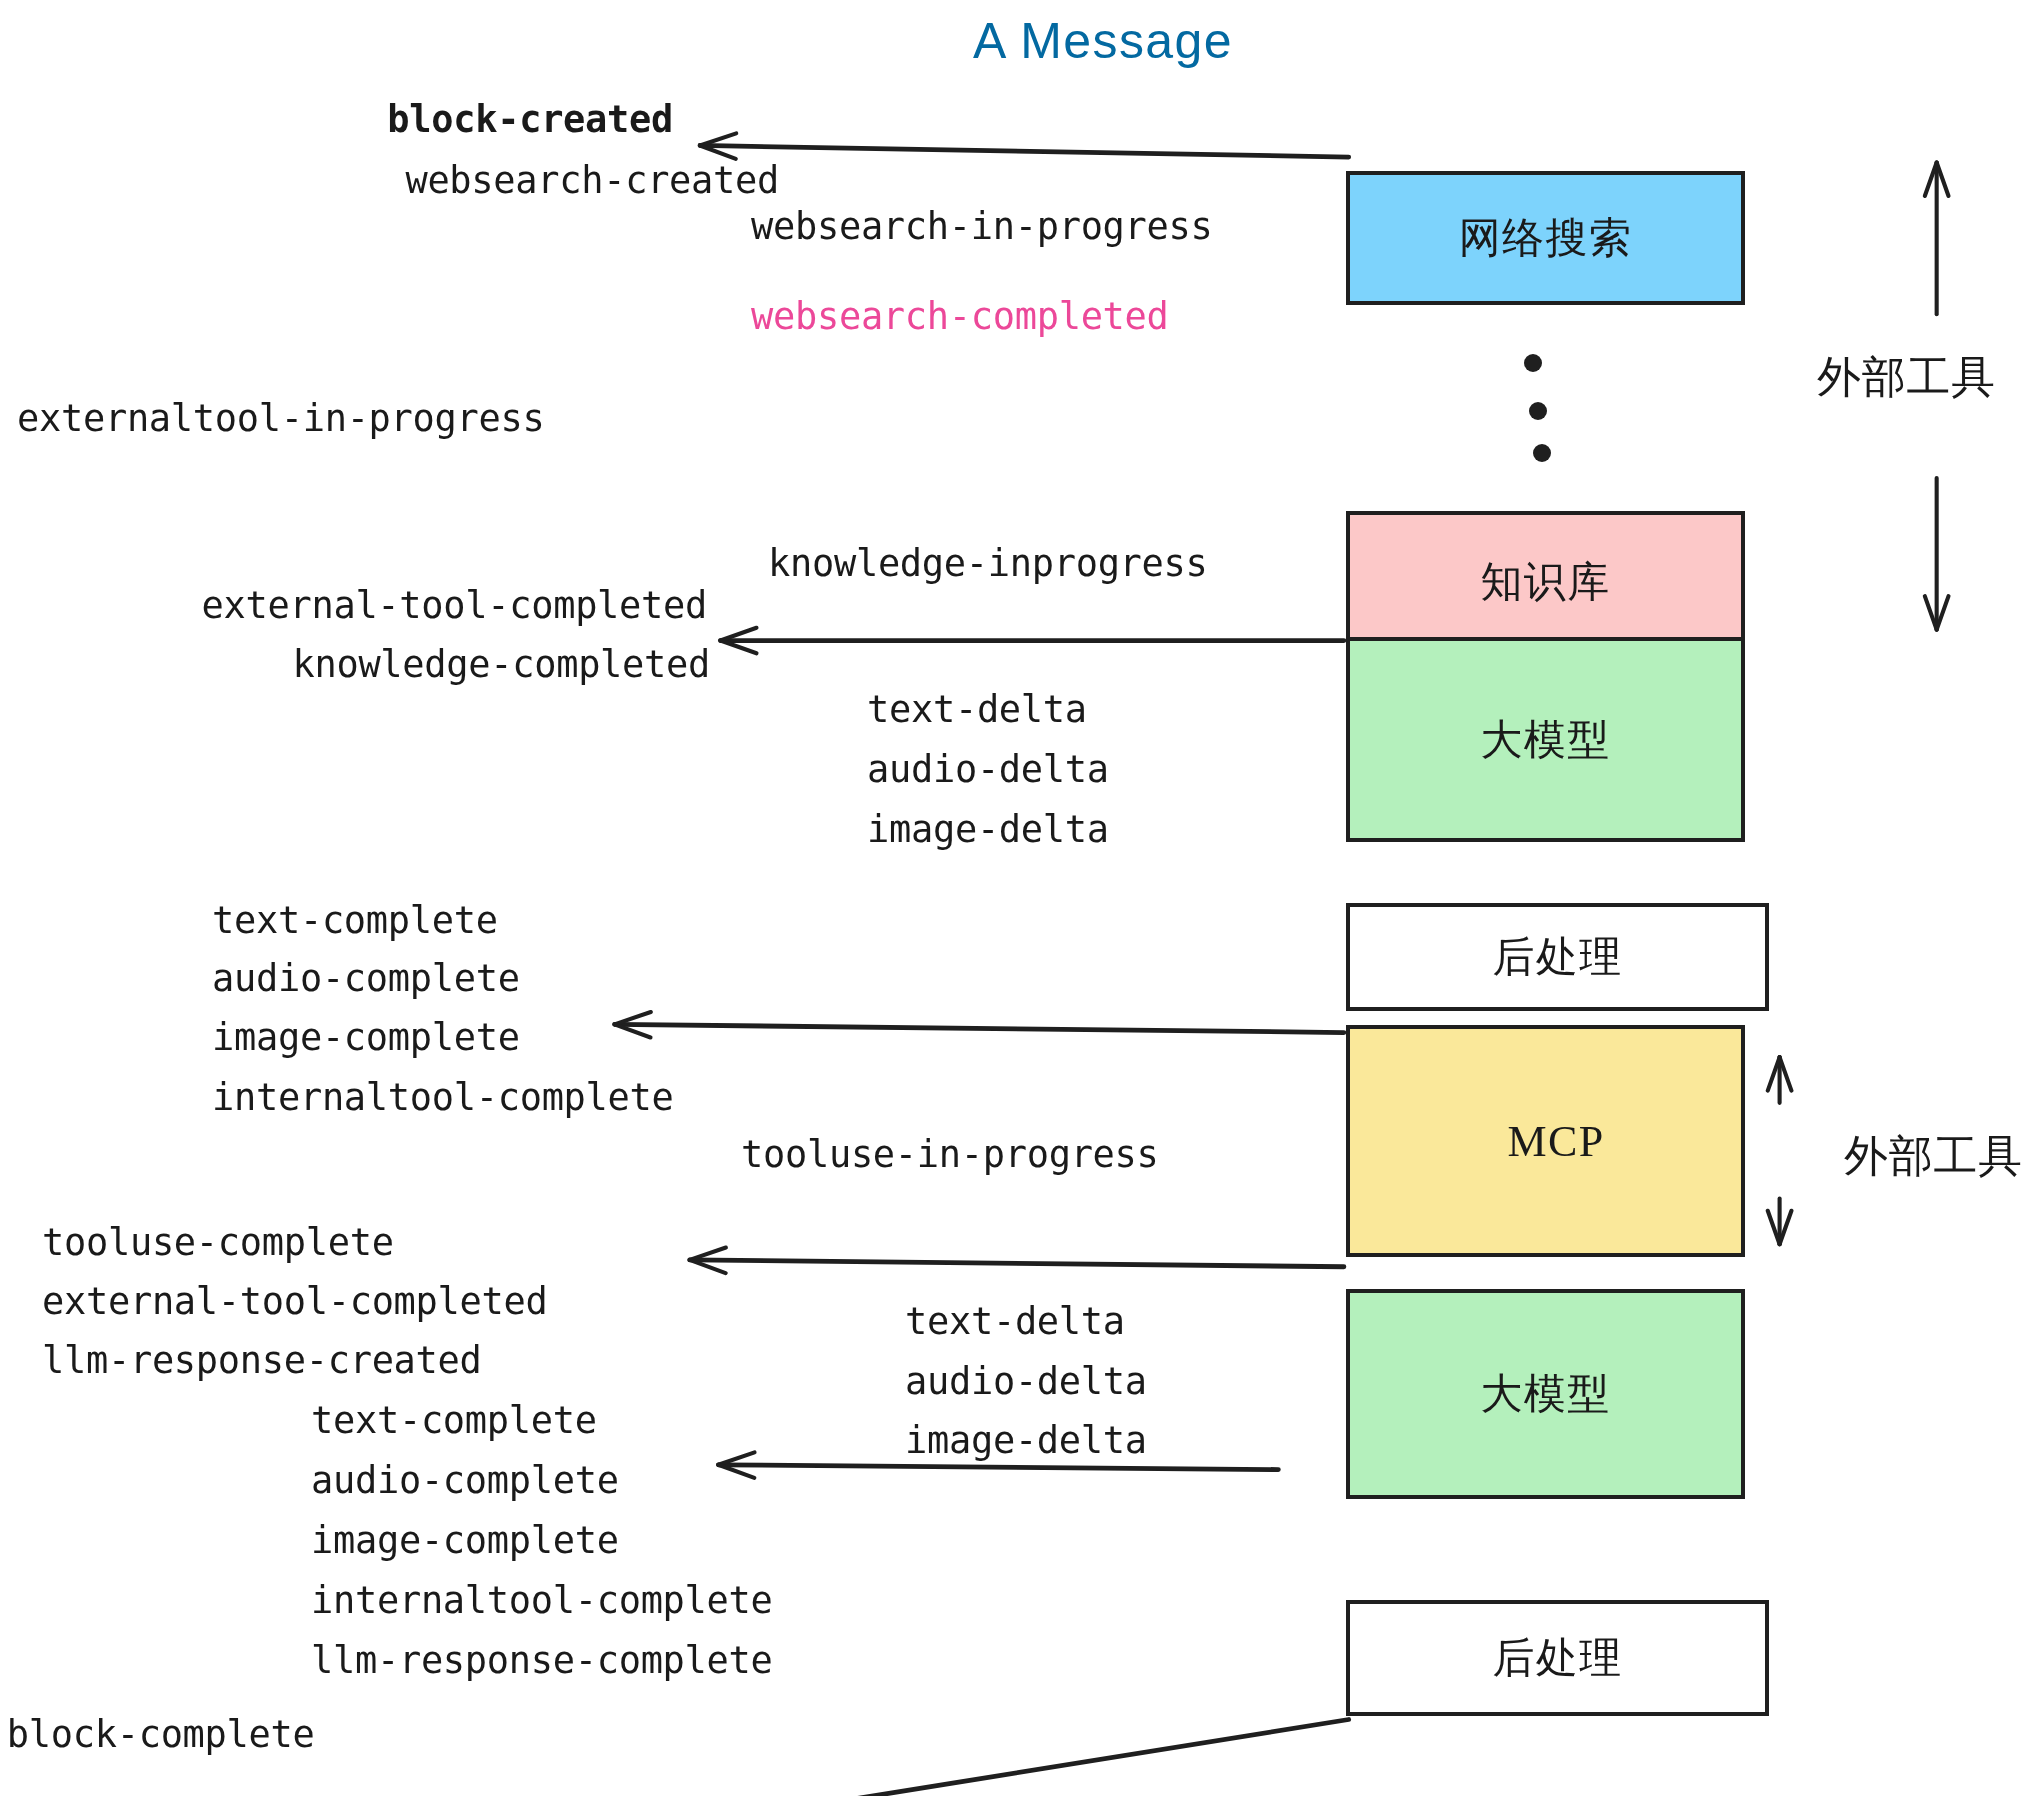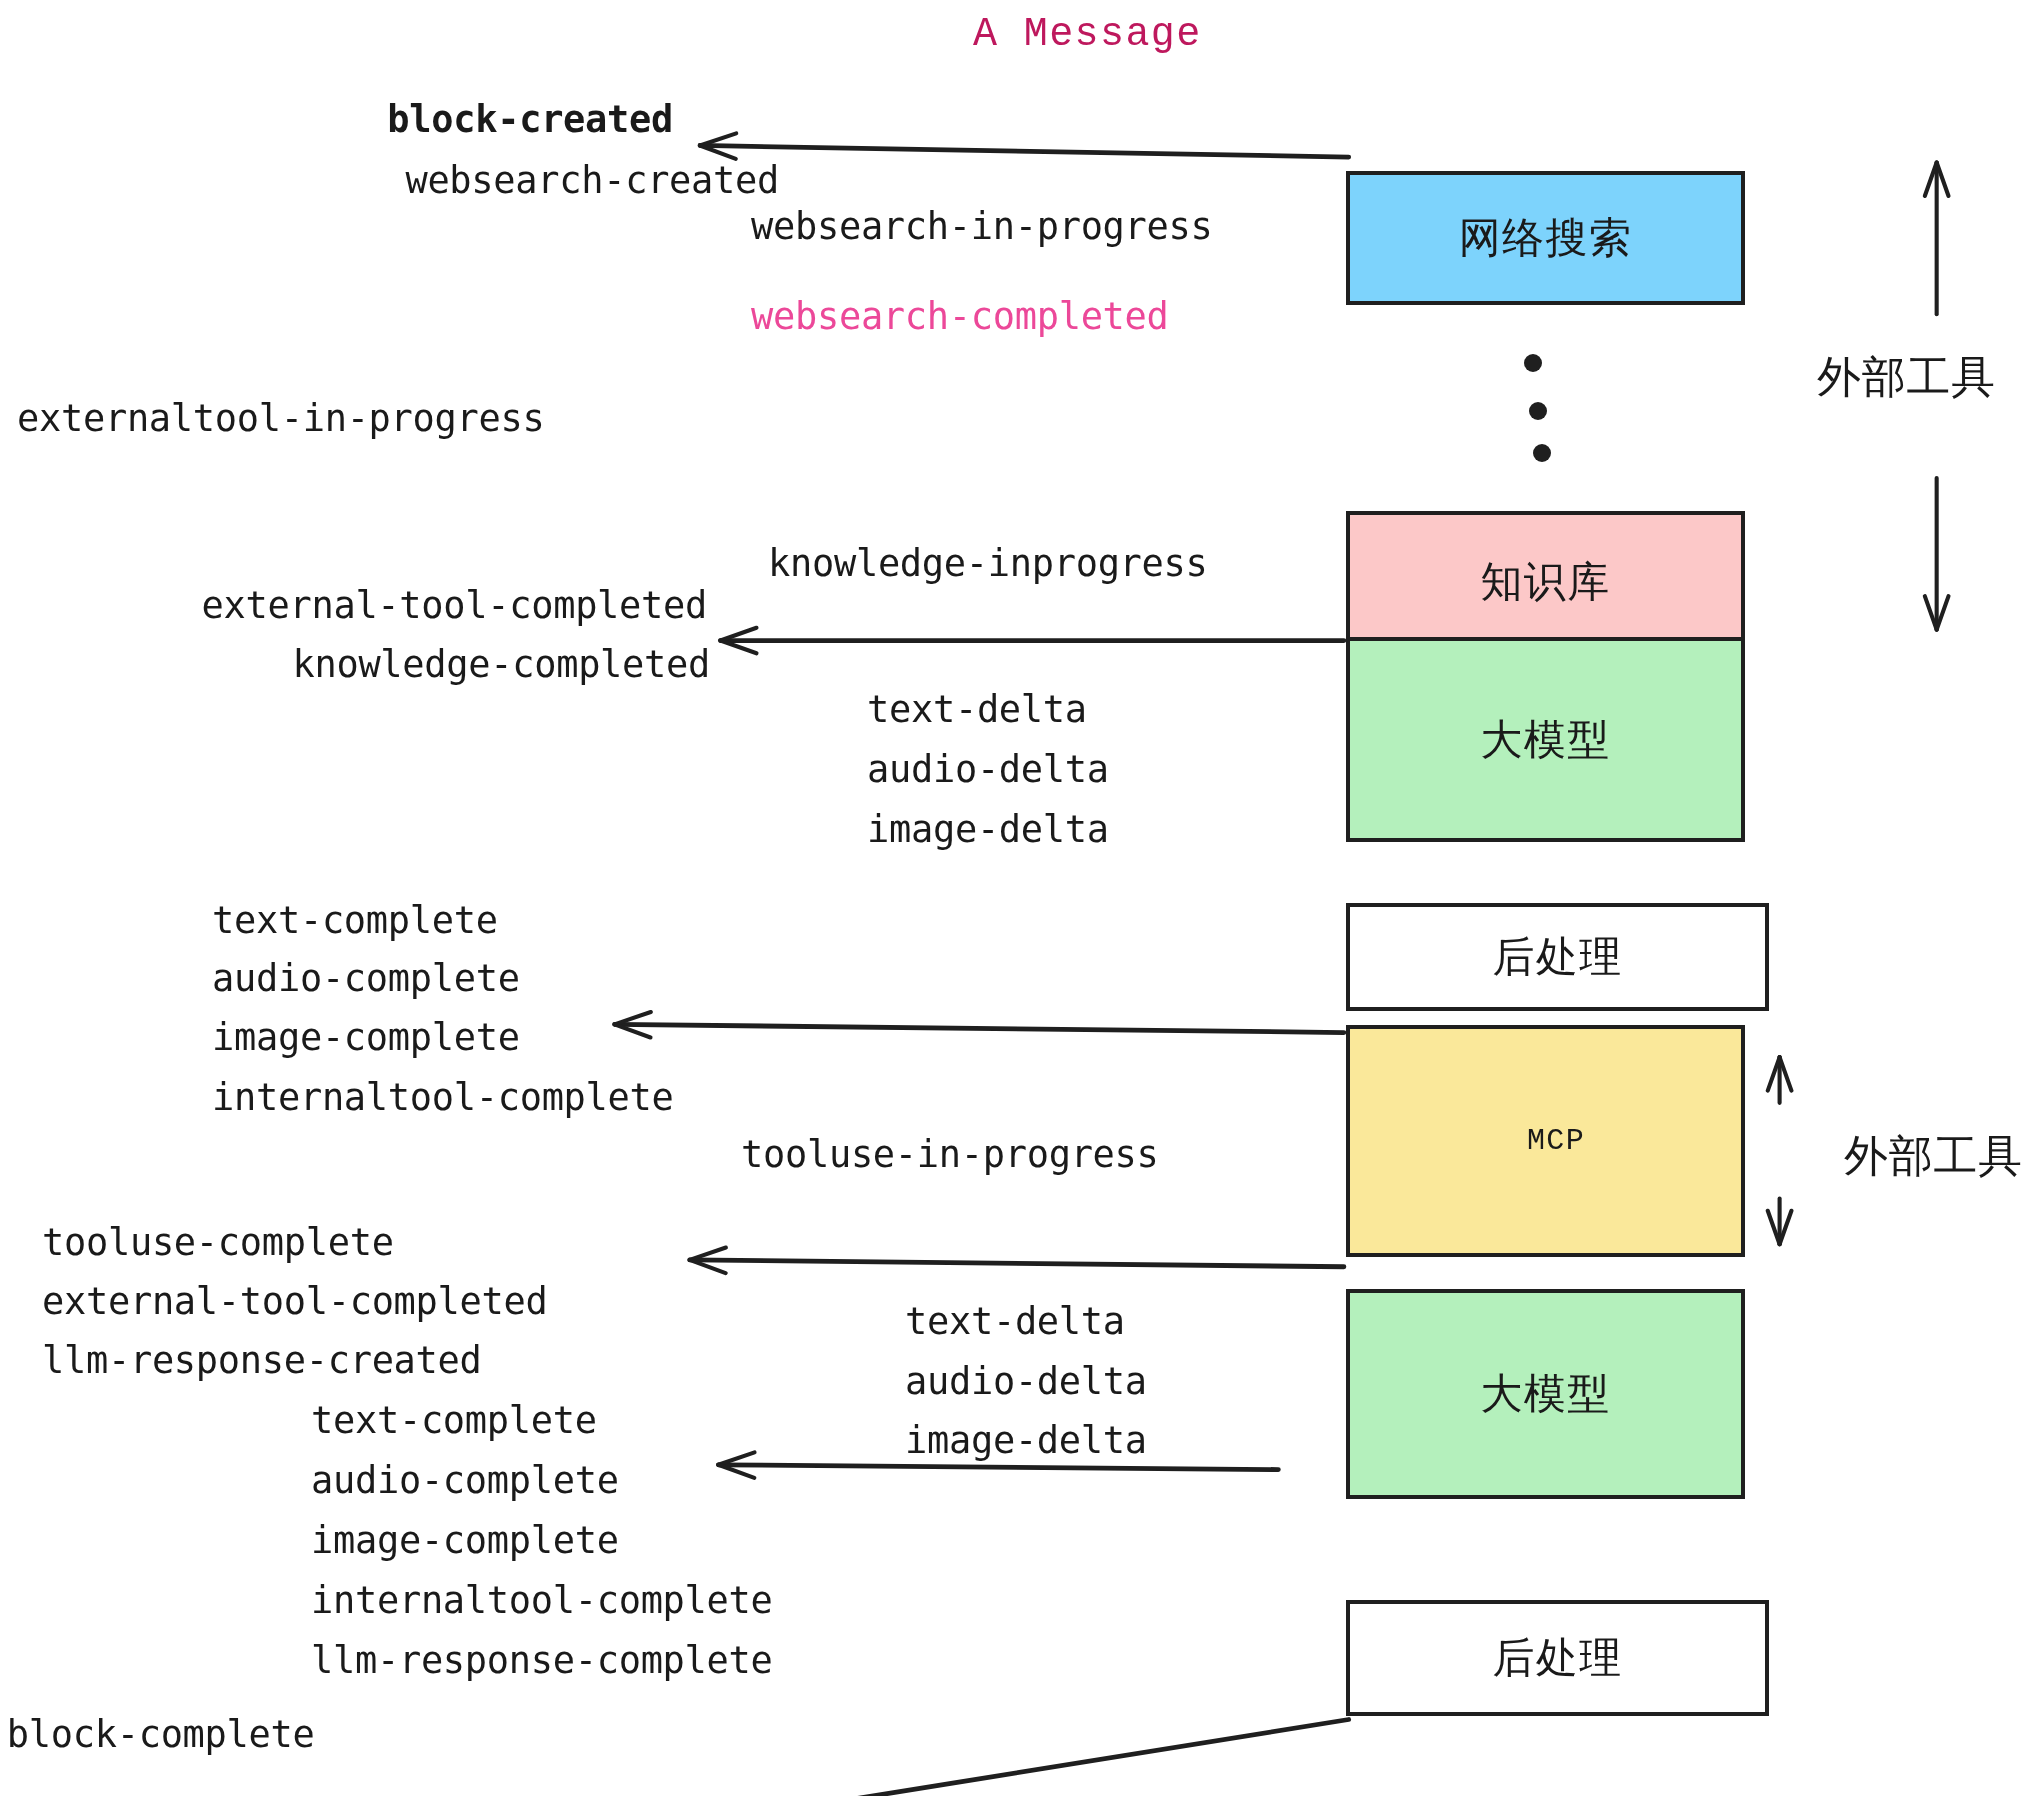--- a/index.html
+++ b/index.html
@@ -29,41 +29,41 @@
     font-family: "DejaVu Sans Mono", "Liberation Mono", monospace;
     font-size: 37px;
     line-height: 1;
     color: #1a1a1a;
     white-space: nowrap;
     letter-spacing: -0.3px;
   }
   .lbl.r { transform: translateX(-100%); }
   .title {
     position: absolute;
-    font-family: Liberation Mono, monospace;
-    font-size: 40px;
-    color: #be185d;
+    font-family: Liberation Sans, sans-serif;
+    font-size: 50px;
+    color: #0369a1;
     white-space: nowrap;
     letter-spacing: 1.4px;
   }
   .node {
     position: absolute;
     box-sizing: border-box;
     border: 4.1px solid #1f1f1f;
     display: flex;
     align-items: center;
     justify-content: center;
     font-family: "DejaVu Sans", "Liberation Sans", sans-serif;
     font-size: 42px;
     color: #1a1a1a;
     letter-spacing: 1.4px;
   }
   .node.mono {
-    font-family: Liberation Mono, monospace;
-    font-size: 30px;
+    font-family: Liberation Serif, serif;
+    font-size: 44px;
     padding-left: 21px;
   }
   .grouplabel {
     position: absolute;
     font-family: "DejaVu Sans", "Liberation Sans", sans-serif;
     font-size: 44px;
     color: #1a1a1a;
     white-space: nowrap;
     letter-spacing: 0.7px;
   }

